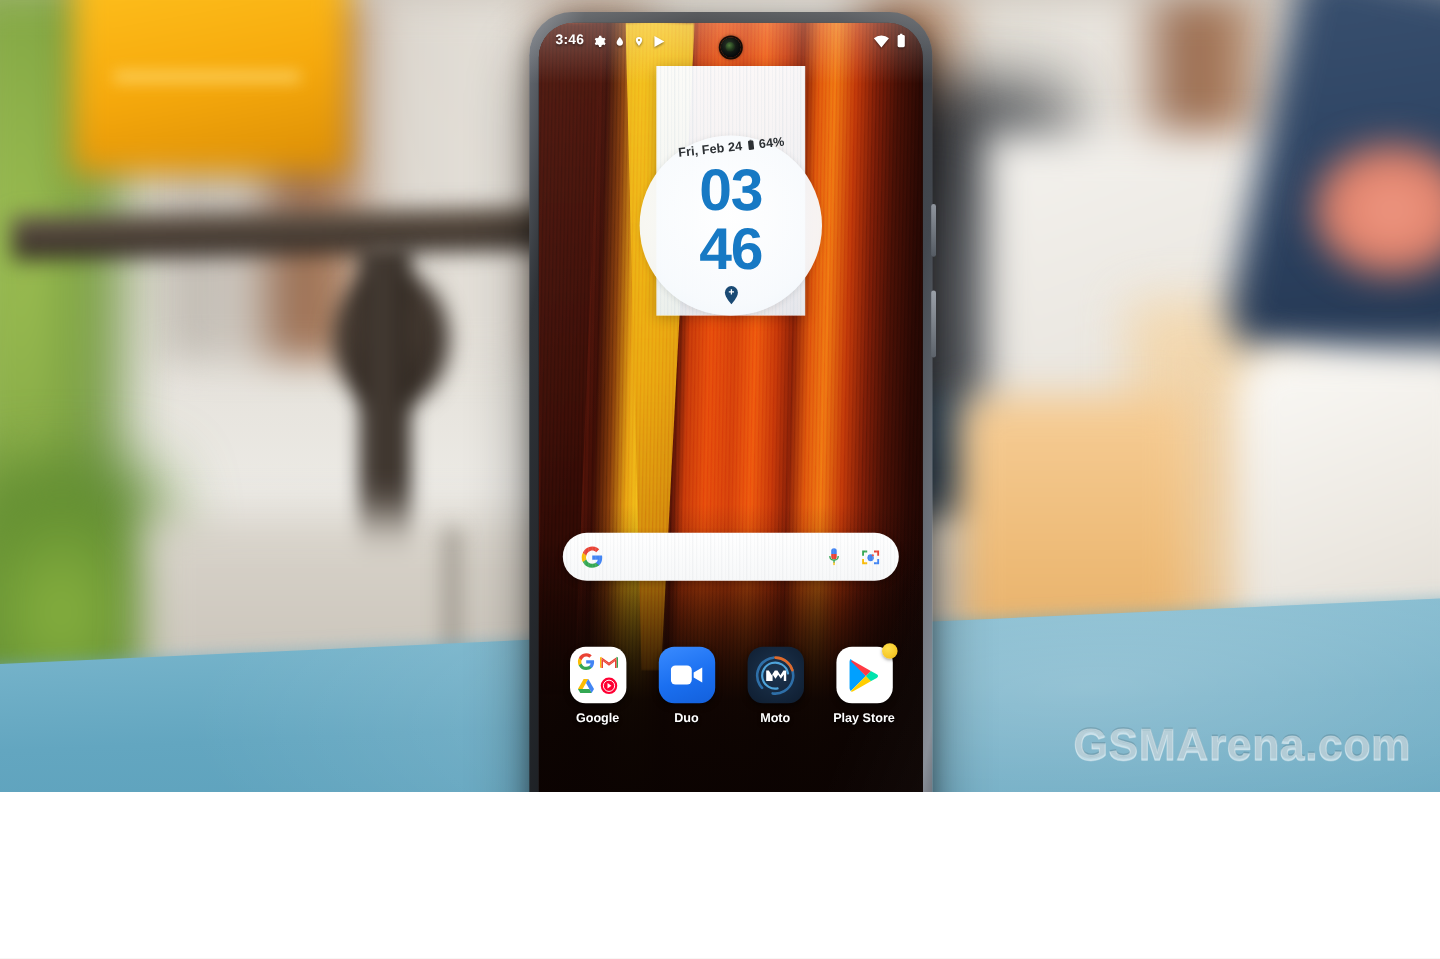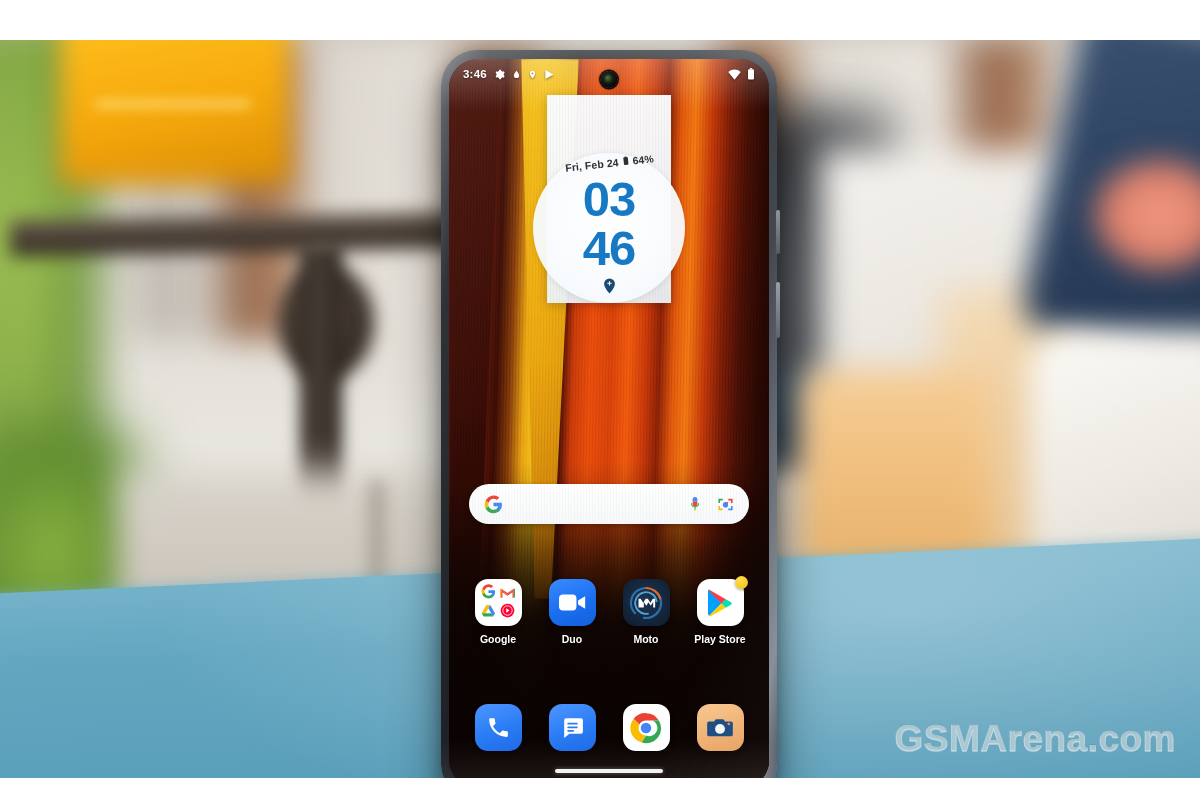--- a/index.html
+++ b/index.html
@@ -4,24 +4,23 @@
 <style>
   html, body {
     margin: 0; padding: 0;
     width: 1200px; height: 799px;
     overflow: hidden;
     font-family: "Liberation Sans", sans-serif;
   }
 
   #scene {
     position: relative;
-    width: 1200px; height: 738px;
+    width: 1200px; height: 660px;
     overflow: hidden;
     background: #d8d3cb;
-    margin-top: 40px;
   }
 
   
   .bg-layer { position:absolute; inset:0; }
 
   .bg-base {
     background:
       linear-gradient(180deg, #cfc8bf 0%, #e2ded6 38%, #eceae5 62%, #e6e3dc 100%);
   }
 

